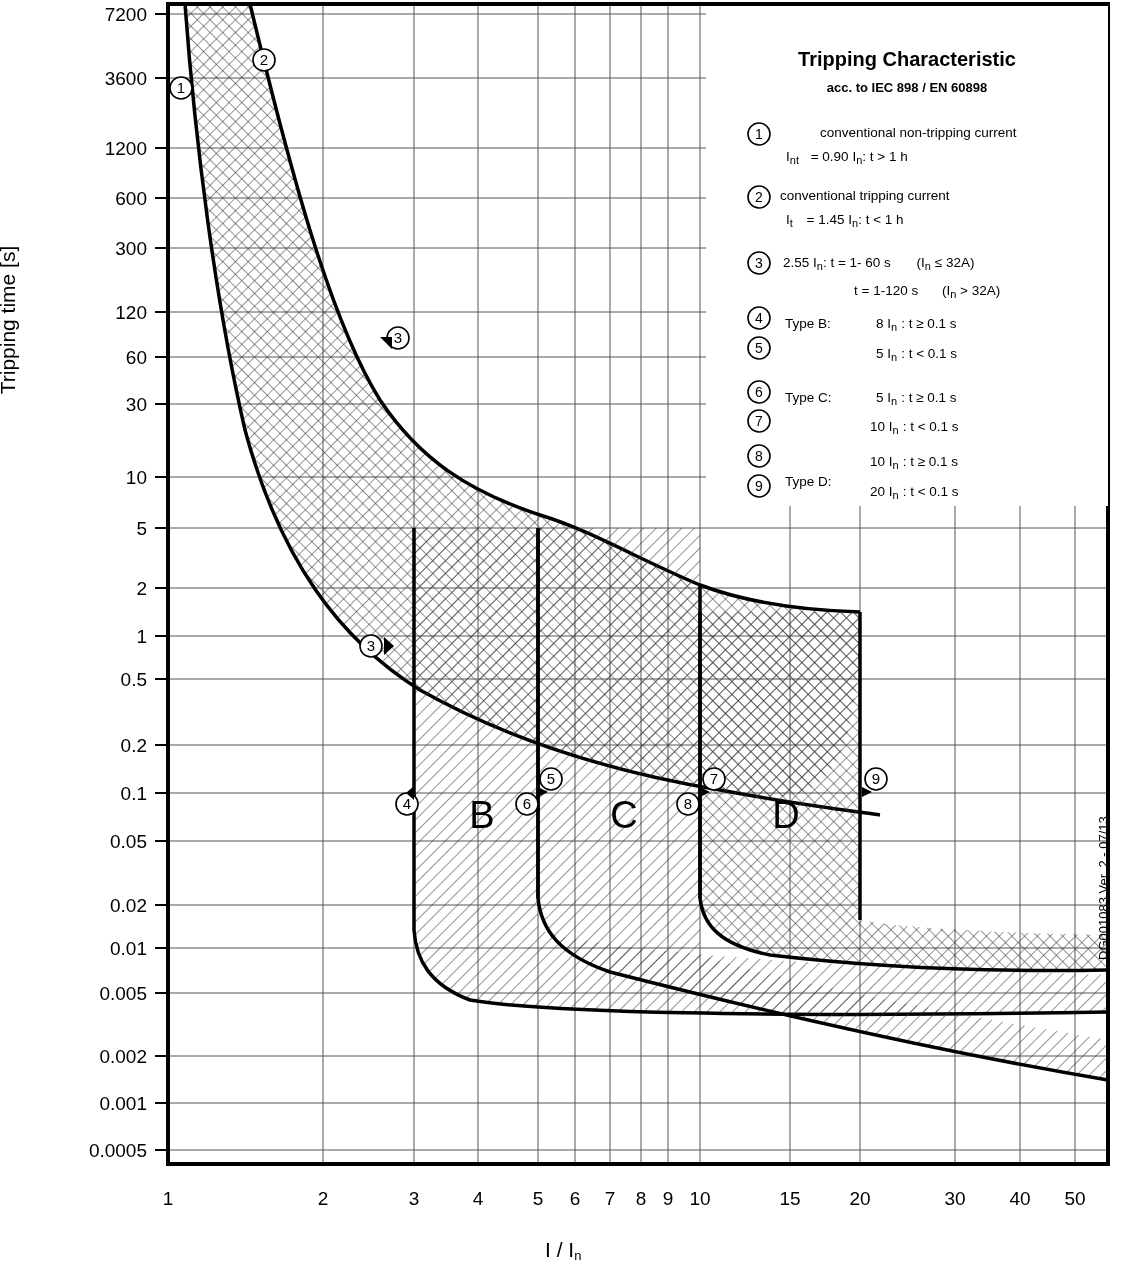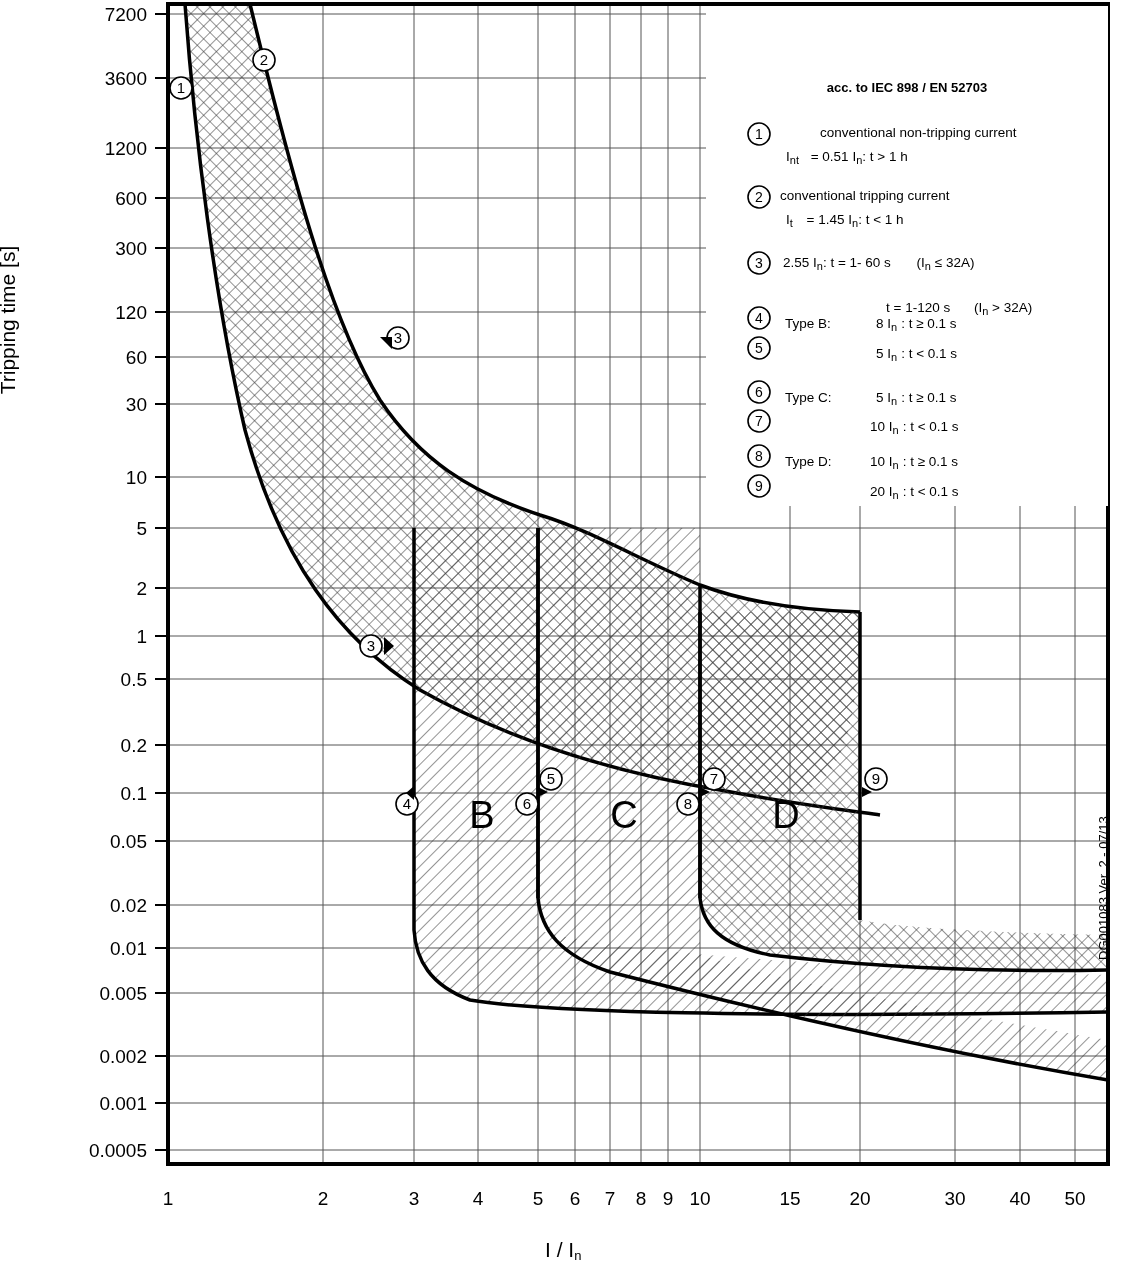--- a/index.html
+++ b/index.html
@@ -278,39 +278,40 @@
     </g>
 
     <g font-family="Liberation Sans, sans-serif" font-size="38" text-anchor="middle">
       <text x="482" y="828">B</text>
       <text x="624" y="828">C</text>
       <text x="786" y="828">D</text>
     </g>
   </svg>
 
   <div style="position:absolute;left:706px;top:6px;width:402px;height:500px;">
-    <div class="legend-sub" style="position:absolute;left:0;top:74px;width:402px;text-align:center;">acc. to IEC 898 / EN 52703</div>
+    <div class="legend-title" style="position:absolute;left:0;top:42px;width:402px;text-align:center;">Tripping Characteristic</div>
+    <div class="legend-sub" style="position:absolute;left:0;top:74px;width:402px;text-align:center;">acc. to IEC 898 / EN 60898</div>
 
     <div class="legend-txt" style="position:absolute;left:74px;top:119px;margin-left:40px;">conventional non-tripping current</div>
     <div class="legend-txt" style="position:absolute;left:80px;top:143px;">
       <span>I</span><span class="sub">nt</span>
-      <span style="display:inline-block;width:8px;"></span><span>= 0.51 I</span><span class="sub">n</span><span>:  t &gt; 1 h</span>
+      <span style="display:inline-block;width:8px;"></span><span>= 0.90 I</span><span class="sub">n</span><span>:  t &gt; 1 h</span>
     </div>
 
     <div class="legend-txt" style="position:absolute;left:74px;top:182px;">conventional tripping current</div>
     <div class="legend-txt" style="position:absolute;left:80px;top:206px;">
       <span>I</span><span class="sub">t</span>
       <span style="display:inline-block;width:10px;"></span><span>= 1.45 I</span><span class="sub">n</span><span>:  t &lt; 1 h</span>
     </div>
 
     <div class="legend-txt" style="position:absolute;left:77px;top:249px;">
       <span>2.55 I</span><span class="sub">n</span><span>:   t = 1- 60 s</span>
       <span style="display:inline-block;width:22px;"></span><span>(I</span><span class="sub">n</span><span> ≤ 32A)</span>
     </div>
-    <div class="legend-txt" style="position:absolute;left:148px;top:294px;margin-left:32px;">
+    <div class="legend-txt" style="position:absolute;left:148px;top:277px;">
       <span>t = 1-120 s</span>
       <span style="display:inline-block;width:20px;"></span><span>(I</span><span class="sub">n</span><span> &gt; 32A)</span>
     </div>
 
     <div class="legend-txt" style="position:absolute;left:79px;top:310px;">Type B:</div>
     <div class="legend-txt" style="position:absolute;left:170px;top:310px;">
       <span>8 I</span><span class="sub">n</span><span style="display:inline-block;width:4px;"></span><span>: t ≥ 0.1 s</span>
     </div>
 
     <div class="legend-txt" style="position:absolute;left:170px;top:340px;">
@@ -319,21 +320,21 @@
 
     <div class="legend-txt" style="position:absolute;left:79px;top:384px;">Type C:</div>
     <div class="legend-txt" style="position:absolute;left:170px;top:384px;">
       <span>5 I</span><span class="sub">n</span><span style="display:inline-block;width:4px;"></span><span>: t ≥ 0.1 s</span>
     </div>
 
     <div class="legend-txt" style="position:absolute;left:164px;top:413px;">
       <span>10 I</span><span class="sub">n</span><span style="display:inline-block;width:4px;"></span><span>: t &lt; 0.1 s</span>
     </div>
 
-    <div class="legend-txt" style="position:absolute;left:79px;top:448px;text-align:center;">Type D:</div>
+    <div class="legend-txt" style="position:absolute;left:79px;top:468px;text-align:center;">Type D:</div>
     <div class="legend-txt" style="position:absolute;left:164px;top:448px;">
       <span>10 I</span><span class="sub">n</span><span style="display:inline-block;width:4px;"></span><span>: t ≥ 0.1 s</span>
     </div>
 
     <div class="legend-txt" style="position:absolute;left:164px;top:478px;">
       <span>20 I</span><span class="sub">n</span><span style="display:inline-block;width:4px;"></span><span>: t &lt; 0.1 s</span>
     </div>
   </div>
 
   <div class="ylabel">

